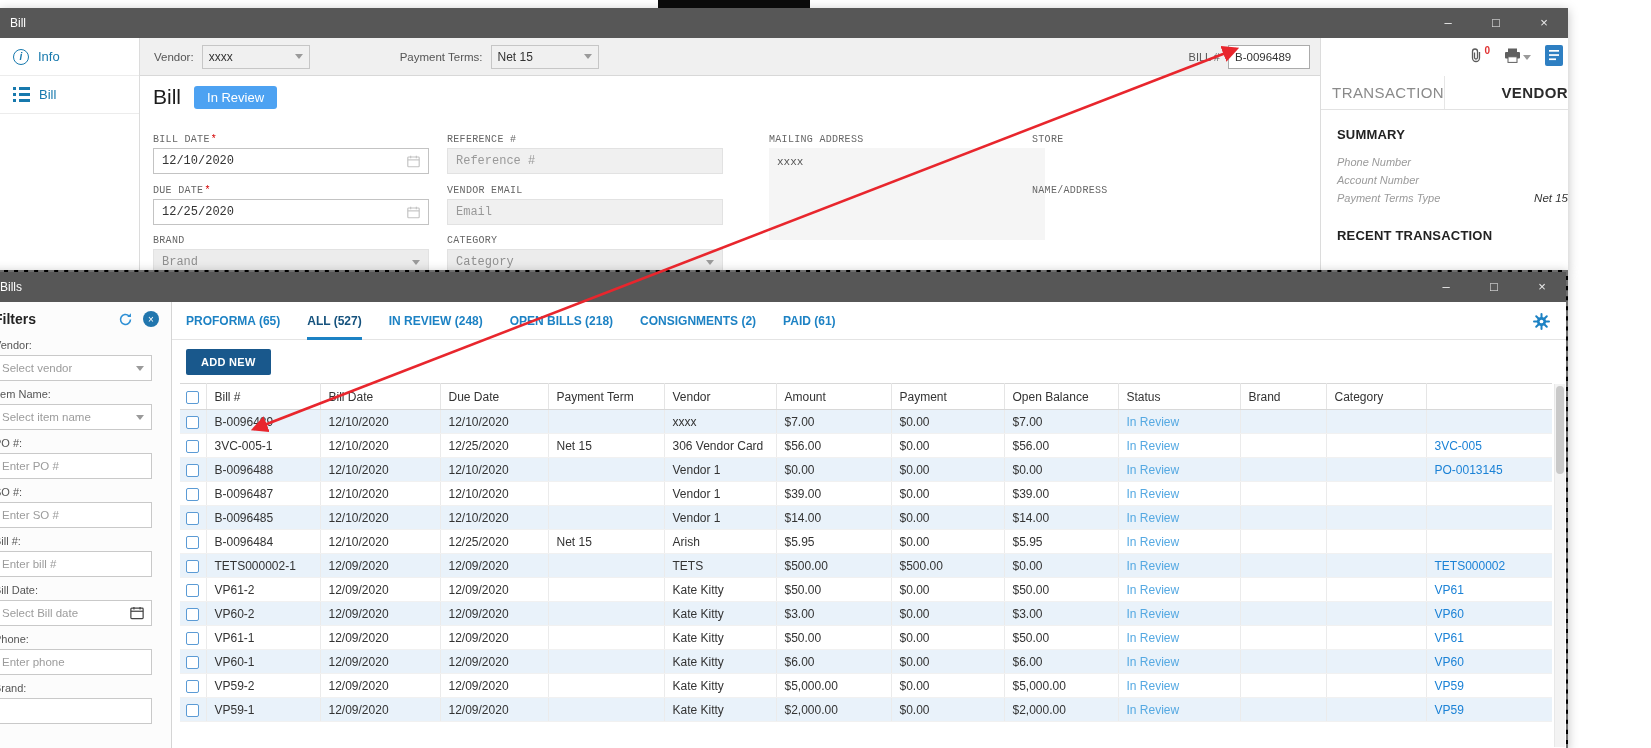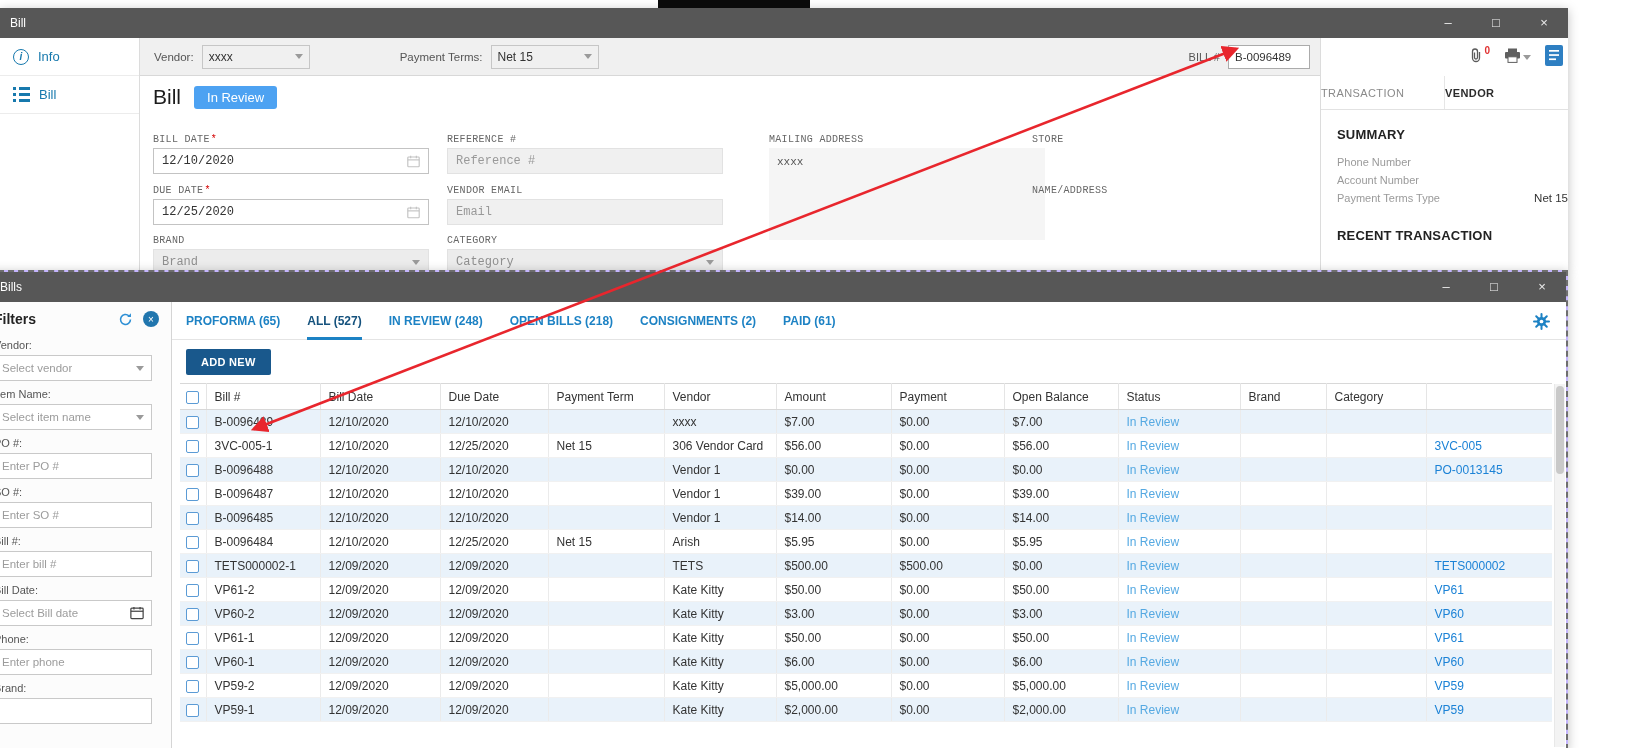--- a/index.html
+++ b/index.html
@@ -8,21 +8,21 @@
     --arrow:#e8262d; --sidebar-link:#1779ad; --required:#d40000;
   }
   *{box-sizing:border-box; margin:0; padding:0;}
   html,body{width:1651px;height:748px;overflow:hidden;background:#fff;
     font-family:"Liberation Sans", sans-serif; -webkit-font-smoothing:antialiased;}
   #stage{position:relative;width:1651px;height:748px;}
 
   .black-strip{position:absolute;left:658px;top:0;width:152px;height:10px;background:#0b0b0b;}
 
   
-  .win{position:absolute;background:#c4b5fd;box-shadow:0 2px 10px rgba(0,0,0,.25);}
+  .win{position:absolute;background:#000000;box-shadow:0 2px 10px rgba(0,0,0,.25);}
   .titlebar{height:30px;background:var(--titlebar);display:flex;align-items:center;color:#fff;}
   .titlebar .title{font-size:12px;padding-left:10px;flex:1;}
   .winbtns{display:flex;height:30px;}
   .wbtn{width:48px;text-align:center;line-height:30px;font-size:13px;color:#ededed;cursor:default;}
 
   
   .bill-win{left:0;top:8px;width:1568px;height:262px;z-index:5;overflow:hidden;}
   .bill-body{display:flex;height:232px;background:#fff;}
   .bill-sidebar{width:140px;border-right:1px solid #dcdcdc;background:#fff;}
   .bs-item{height:38px;display:flex;align-items:center;gap:9px;padding-left:13px;
@@ -70,26 +70,26 @@
     font-size:11px;color:#555;padding:8px;}
   .addrbox{position:absolute;left:0;top:65px;width:276px;height:62px;background:#f3f3f3;
     font-size:11.5px;color:#444;padding:7px 9px;line-height:15px;}
 
   .bill-right{width:248px;border-left:1px solid #dcdcdc;display:flex;flex-direction:column;background:#fff;}
   .icons-row{height:38px;display:flex;align-items:center;justify-content:flex-end;gap:14px;padding-right:5px;}
   .attach-wrap{display:flex;align-items:flex-start;cursor:pointer;}
   .attach-count{color:#e03131;font-size:10px;font-weight:bold;transform:translateY(-2px);}
   .print-wrap{display:flex;align-items:center;gap:2px;cursor:pointer;}
   .rp-tabs{height:34px;display:flex;border-bottom:1px solid #e2e2e2;}
-  .rp-tab{flex:1;text-align:left;line-height:34px;font-size:11px;letter-spacing:.4px;color:#8a8a8a;cursor:pointer;}
+  .rp-tab{flex:1;text-align:right;line-height:34px;font-size:15px;letter-spacing:.4px;color:#8a8a8a;cursor:pointer;}
   .rp-tab.active{color:#2b2b2b;font-weight:bold;}
   .rp-tab + .rp-tab{border-left:1px solid #e6e6e6;}
   .rp-body{padding:17px 0 0 16px;}
   .rp-title{font-size:13px;font-weight:bold;color:#222;letter-spacing:.2px;}
-  #summary-rows{margin-top:11px;}
+  #summary-rows{margin-top:11px;font-style:italic;}
   .sum-row{display:flex;justify-content:space-between;height:18px;align-items:center;}
   .sum-label{font-size:11px;color:#9a9a9a;}
   .sum-value{font-size:11.5px;color:#333;}
   .rp-recent{margin-top:21px;}
 
   
   .bills-win{left:-12px;top:270px;width:1580px;height:480px;z-index:10;border:2px dashed #6e6e6e;}
   .bills-body{display:flex;height:446px;background:#fff;}
   .filters{width:182px;background:#fcfcfc;border-right:1px solid #d5d5d5;padding-left:4px;}
   .filters-header{display:flex;align-items:center;padding:9px 12px 0 0;}

